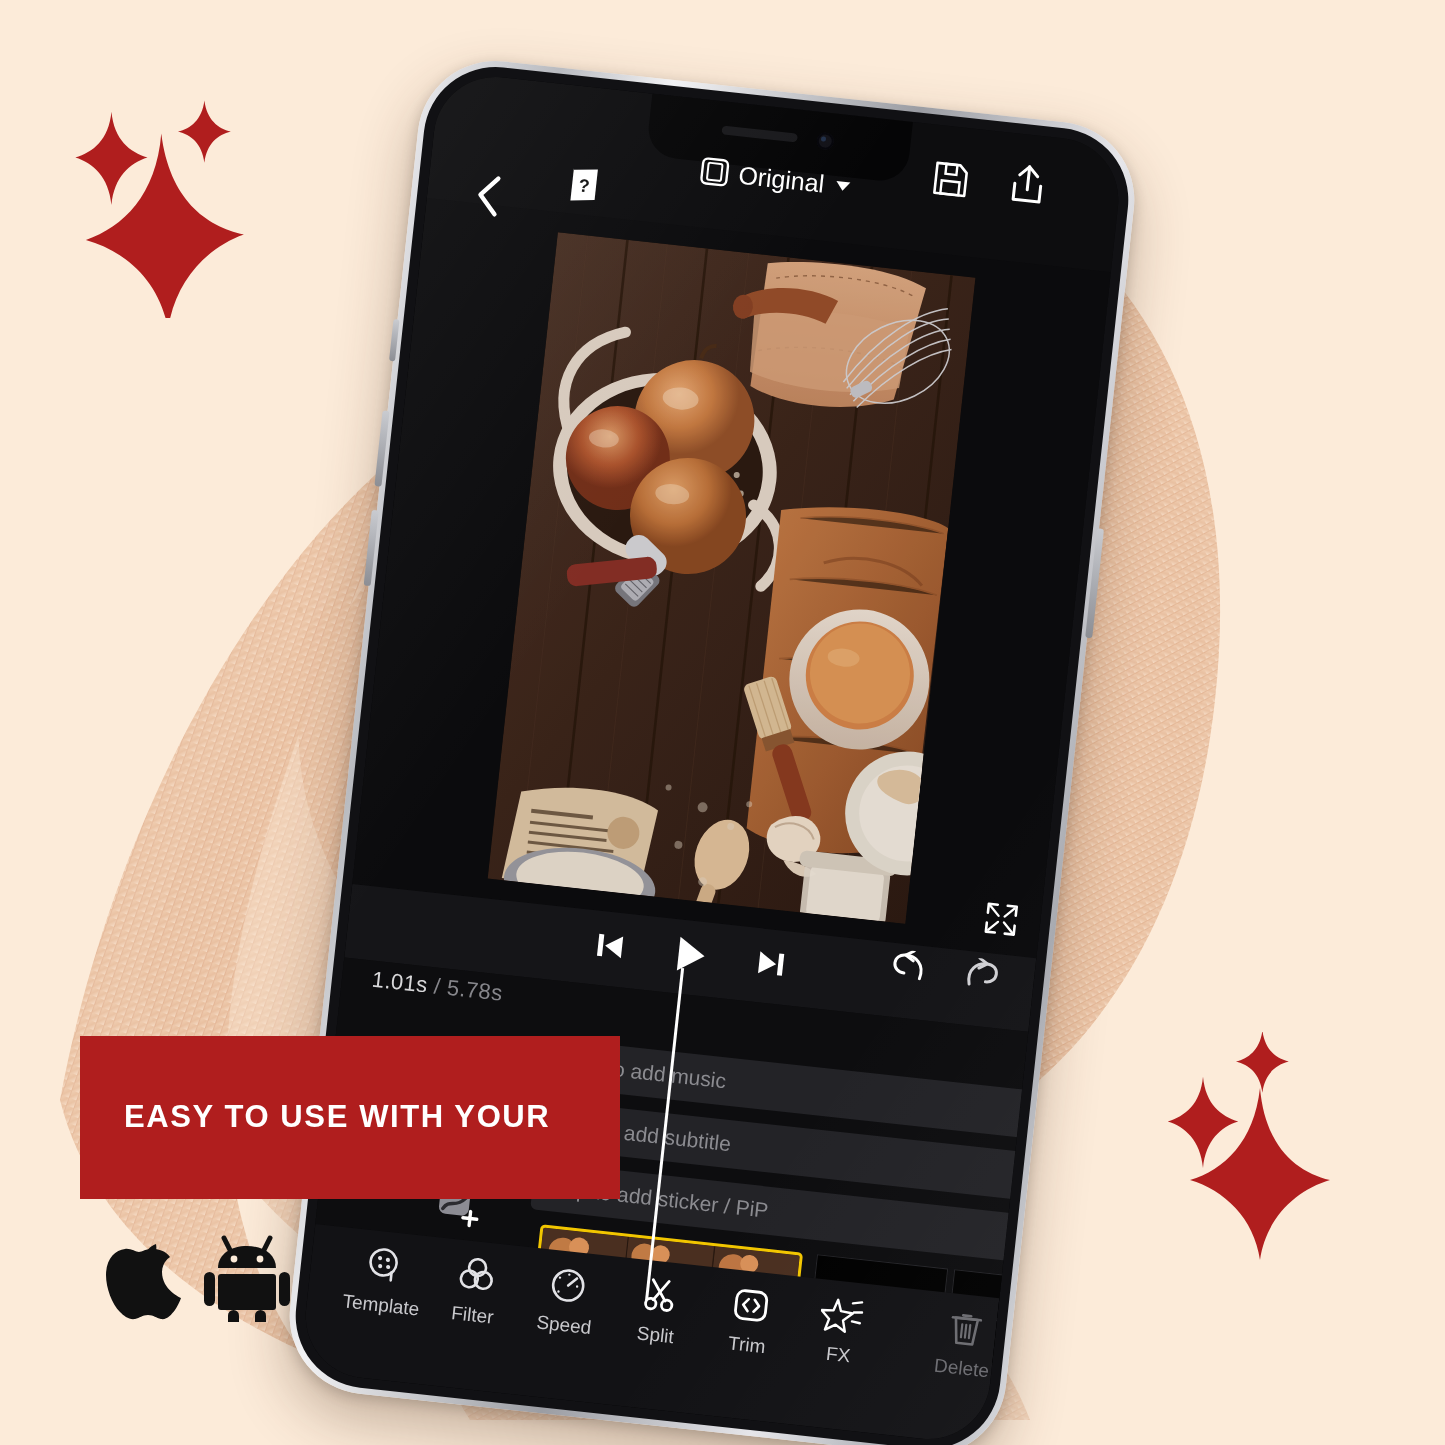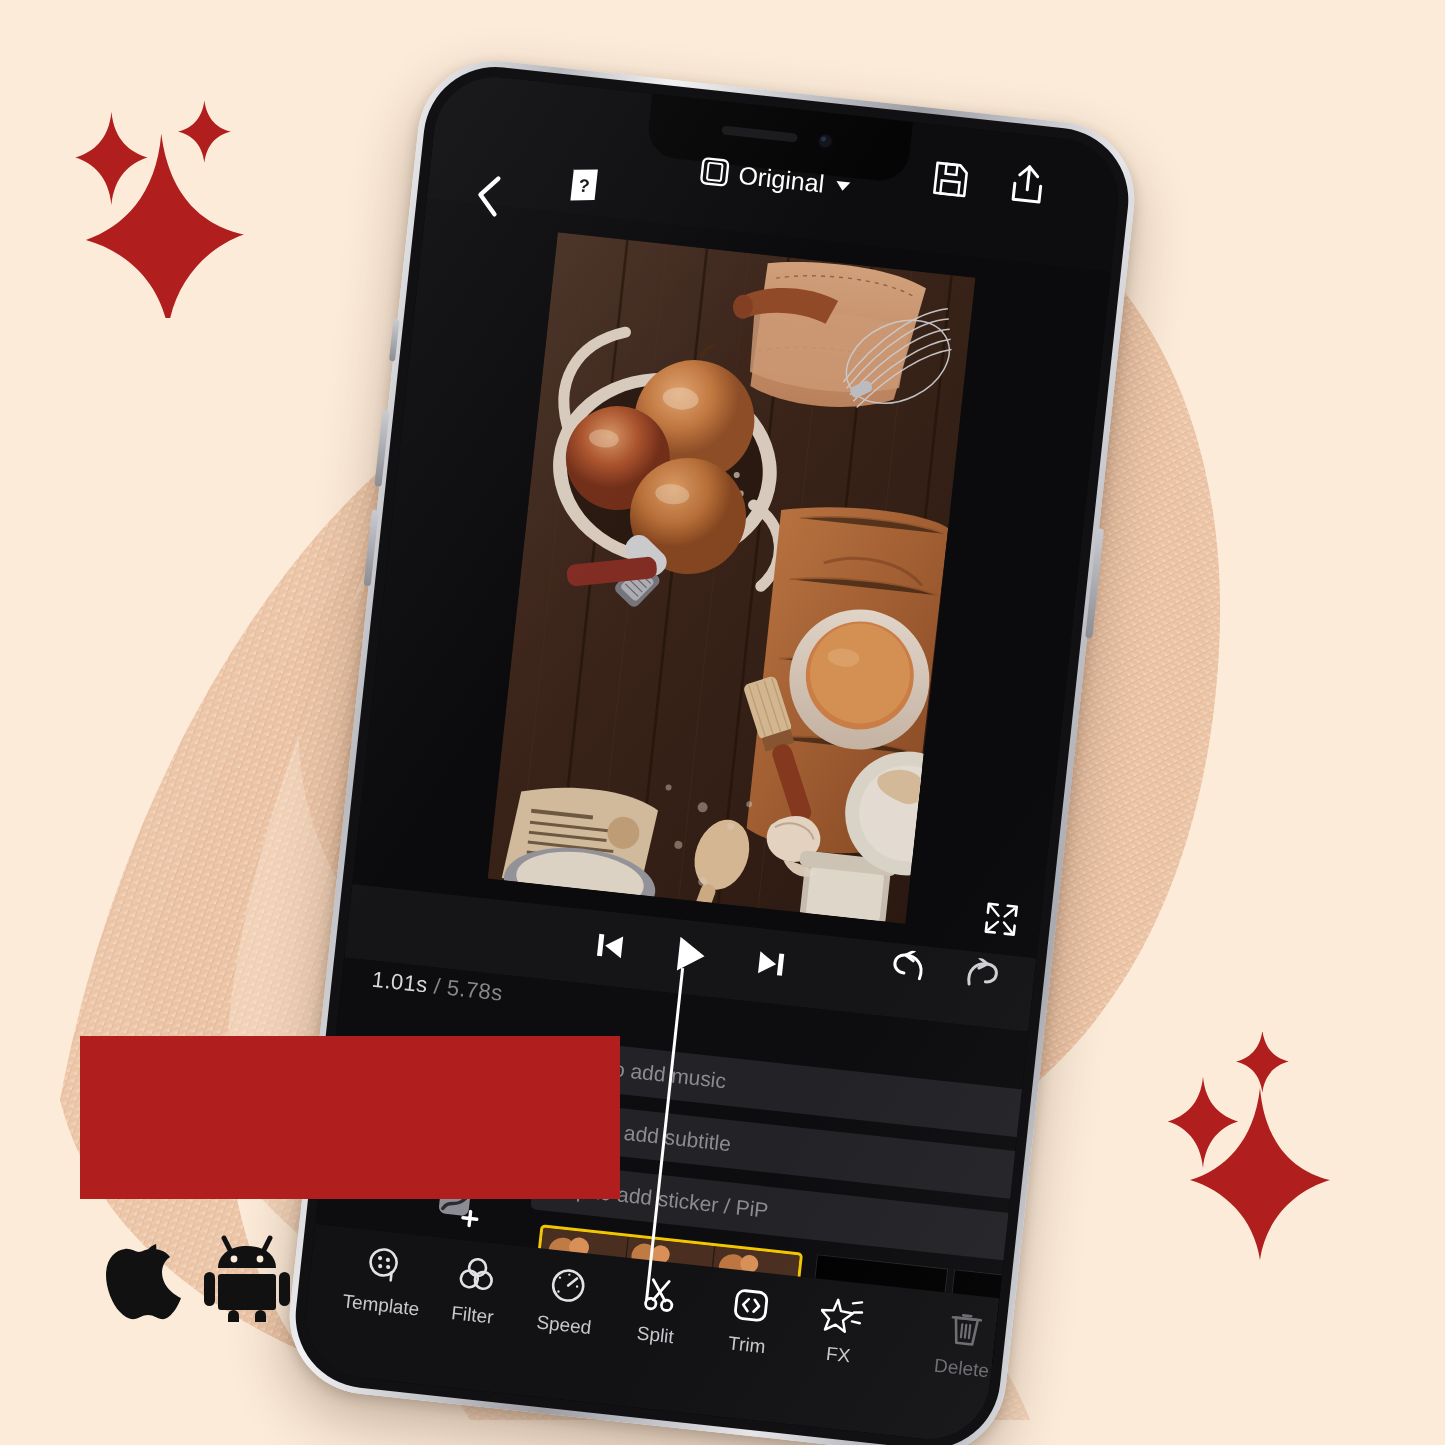--- a/index.html
+++ b/index.html
@@ -860,20 +860,21 @@
           <span class="tool-label">Delete</span>
         </div>
       </div>
 
     </div>
     <div class="screen-glare"></div>
   </div>
 </div>
 
 <div class="banner">
+  <div class="banner-line">EASY TO USE WITH YOUR</div>
 </div>
 
 <div class="stores">
   <svg width="82" height="100" viewBox="0 0 82 100">
     <path d="M56 22 C50 24, 44 30, 45 38 C52 38, 58 31, 56 22 Z" fill="#111"></path>
     <path d="M62 50 C62 40, 70 35, 70 35 C66 29, 58 27, 54 27 C48 26, 42 30, 39 30 C36 30, 30 26, 25 27 C15 28, 6 37, 6 53 C6 66, 12 82, 20 90 C24 94, 29 98, 35 97 C40 96, 42 93, 48 93 C54 93, 56 96, 61 97 C67 98, 71 93, 75 88 C79 82, 81 76, 81 76 C81 76, 62 68, 62 50 Z" fill="#111"></path>
   </svg>
   <svg width="86" height="100" viewBox="0 0 86 100">
     <g fill="#111">
       <path d="M20 16 L27 30" stroke="#111" stroke-width="5" stroke-linecap="round" fill="none"></path>

